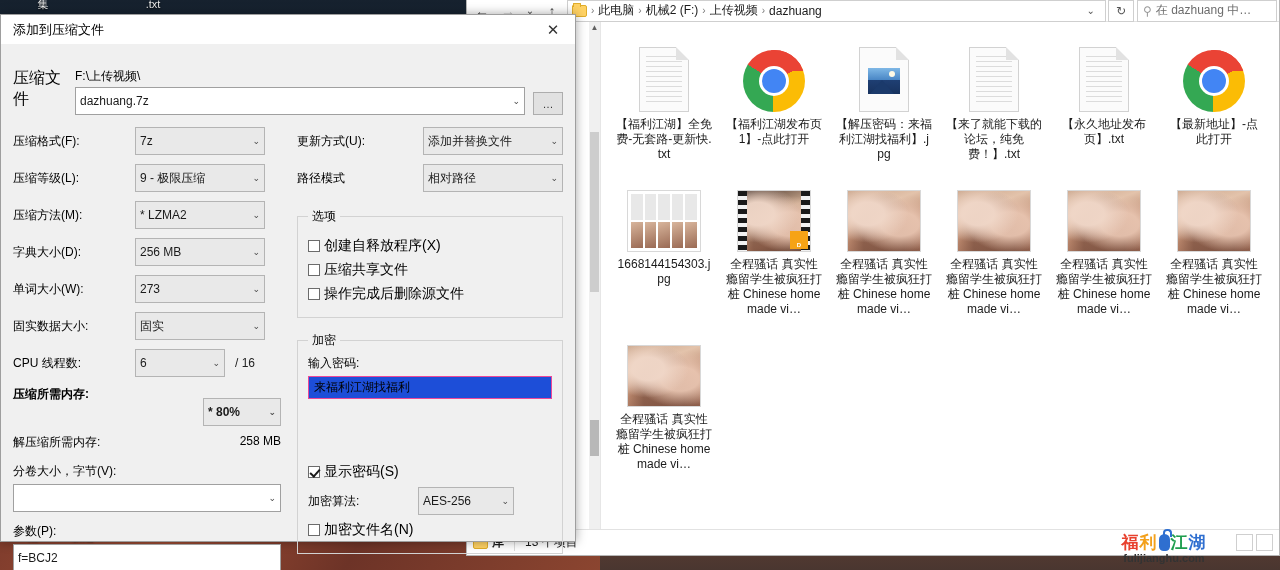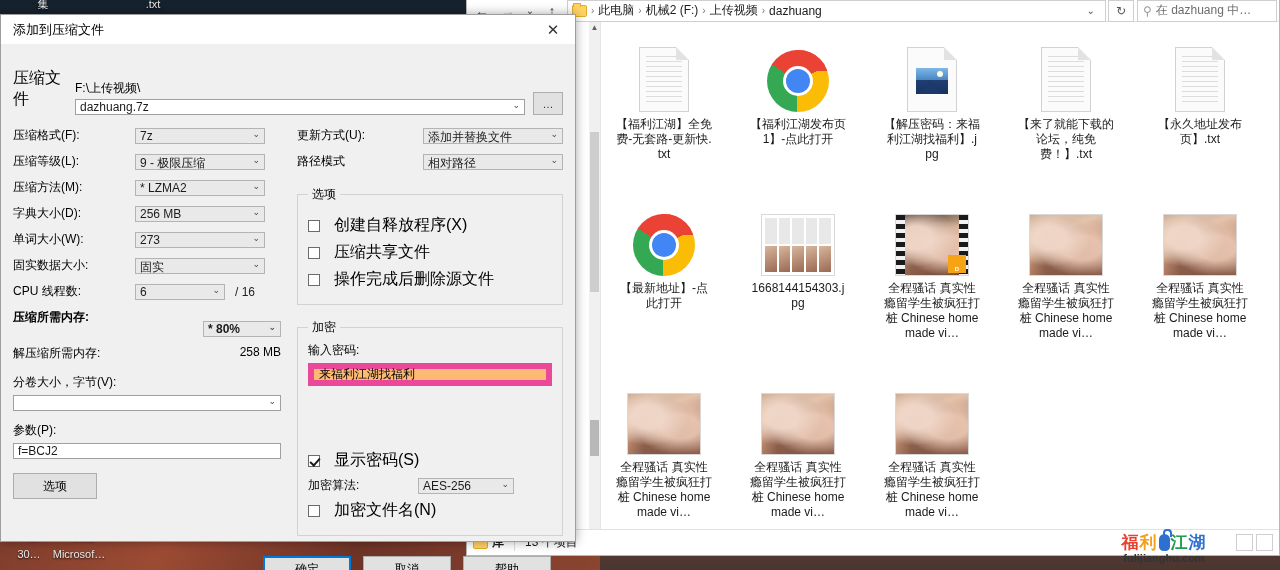--- a/index.html
+++ b/index.html
@@ -86,21 +86,20 @@
     height:12px; text-align:center; font-size:8px; color:#606060; line-height:12px;
   }
   .navscroll .thumb{
     position:absolute; left:1px; width:9px; background:#cdcdcd; border-radius:0;
   }
 
   .content{ flex:1; position:relative; overflow:hidden; background:#fff; }
   .grid{
     display:flex; flex-wrap:wrap; align-content:flex-start;
     padding:14px 0 0 8px;
-    gap:24px;
   }
   .item{
     width:110px; margin:0 0 14px 0; display:flex; flex-direction:column;
     align-items:center; text-align:center;
   }
   .thumbwrap{ height:76px; display:flex; align-items:flex-end; justify-content:center; }
   .item .label{
     font-size:12px; line-height:15px; color:#1b1b1b; margin-top:5px;
     width:96px; word-break:break-all;
   }
@@ -228,22 +227,22 @@
     margin-left:auto; width:44px; height:30px; display:flex; align-items:center;
     justify-content:center; font-size:15px; color:#333;
   }
   #dialog .pad{ padding:10px 12px 0 12px; }
 
   .arcrow{ display:flex; align-items:flex-end; gap:0; }
   .arcrow .lbl{ width:62px; font-size:16px; padding-bottom:5px;margin-top:13px; }
   .arcrow .col{ flex:1; }
   .arcrow .path{ font-size:12px; margin-bottom:2px; }
   .combo, .txtinput{
-    height:16px; background:#fff; border:1px solid #a0a0a0; display:flex;
-    align-items:flex-start; padding:0 4px; font-size:12px; color:#1b1b1b;
+    height:28px; background:#fff; border:1px solid #a0a0a0; display:flex;
+    align-items:center; padding:0 4px; font-size:12px; color:#1b1b1b;
   }
   .combo{ justify-content:space-between; }
   .combo .cv{ overflow:hidden; white-space:nowrap; }
   .combo .chev{ color:#4a4a4a; font-size:9px; padding-left:4px; }
   .combo.gray{ background:#e9e9e9; border-color:#b4b4b4; }
   .dotsbtn{
     width:30px; height:23px; margin-left:8px; background:#e1e1e1; border:1px solid #adadad;
     display:flex; align-items:center; justify-content:center; font-size:11px; color:#333;
   }
 
@@ -268,33 +267,33 @@
   .optbtn{
     width:84px; height:26px; background:#e1e1e1; border:1px solid #adadad;
     display:flex; align-items:center; justify-content:center; font-size:12px; margin-top:14px;
   }
 
   fieldset.group{
     border:1px solid #d2d2d2; margin:0 0 14px 0; padding:6px 10px 8px 10px;
   }
   fieldset.group legend{ font-size:12px; padding:0 4px; }
 
-  .chk{ display:flex; align-items:center; gap:14px; margin:6px 0; font-size:16px; }
+  .chk{ display:flex; align-items:center; gap:4px; margin:6px 0; font-size:14px; }
   .box{
     width:12px; height:12px; border:1px solid #6b6b6b; background:#fff;
     position:relative; flex:0 0 12px;
   }
   .box.on:after{
     content:""; position:absolute; left:3px; top:0px; width:4px; height:8px;
     border:solid #1b1b1b; border-width:0 2px 2px 0; transform:rotate(42deg);
   }
 
   .pwbox{ margin-top:2px; }
   .pwinput{
-    height:23px; background:#fdba74; border:6px solid #ec4899; display:flex;
+    height:23px; background:#1d4ed8; border:1px solid #ec4899; display:flex;
     align-items:center; padding:0 5px; font-size:12px;
   }
   .spacer-enc{ height:58px; }
   .encrow{ display:flex; align-items:center; margin:6px 0; }
   .encrow .lbl{ width:110px; font-size:12px; }
   .encrow .fld{ width:96px; }
 
   .btnrow{ display:flex; gap:12px; justify-content:flex-end; padding:6px 12px 0 12px; }
   .btn{
     width:88px; height:26px; background:#e1e1e1; border:1px solid #adadad;

